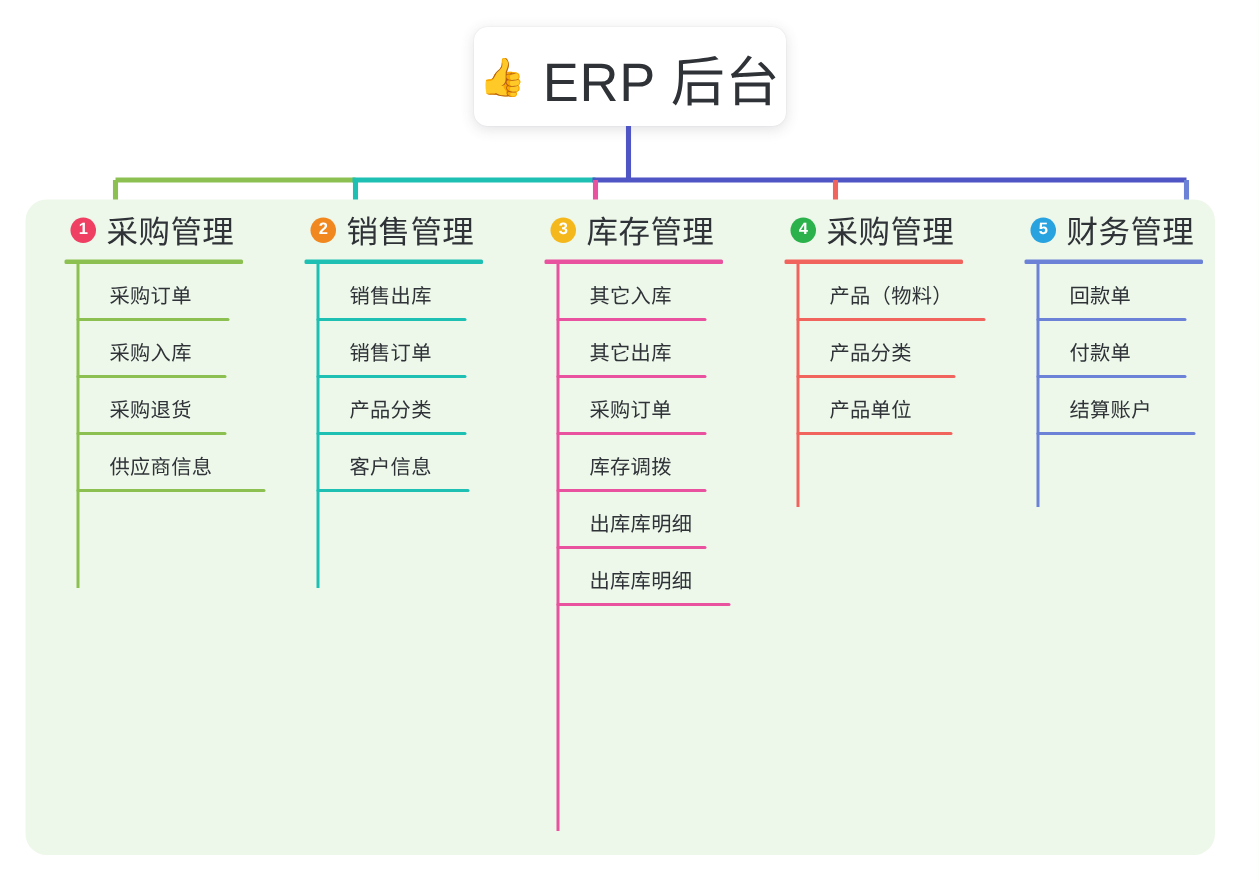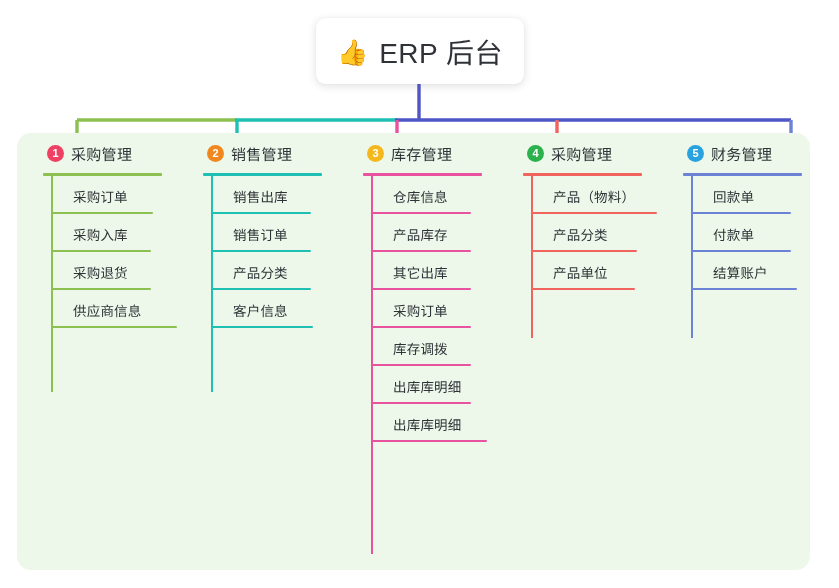--- a/index.html
+++ b/index.html
@@ -37,21 +37,21 @@
     align-items: center;
     gap: 11px;
   }
   #root-card .thumb {
     font-size: 25px;
     line-height: 1;
     display: inline-block;
     transform: translateY(1px);
   }
   #root-card .root-label {
-    font-size: 28px;
+    font-size: 36px;
     color: #2f3338;
     letter-spacing: 0.5px;
     white-space: nowrap;
   }
 
   
   #connectors {
     position: absolute;
     left: 0;
     top: 0;
@@ -97,21 +97,21 @@
     height: 17px;
     border-radius: 50%;
     color: #ffffff;
     font-size: 11px;
     line-height: 17px;
     text-align: center;
     font-weight: bold;
     flex: 0 0 auto;
   }
   .col-title {
-    font-size: 15px;
+    font-size: 21px;
     color: #2f3338;
     white-space: nowrap;
     letter-spacing: 0.3px;
   }
   .head-rule {
     position: absolute;
     left: 0;
     top: 40px;
     width: 119px;
     height: 3px;
@@ -228,25 +228,21 @@
       </div>
       <div class="column col-2">
         <div class="col-head">
           <span class="badge" style="background: rgb(245, 184, 28);">3</span>
           <span class="col-title">库存管理</span>
         </div>
         <div class="head-rule" style="background: rgb(232, 82, 158);"></div>
         <div class="col-body">
           <div class="stem" style="background: rgb(232, 82, 158); height: 378px;"></div>
           <div class="item">
-            <span class="item-label">仓库信息</span>
-            <div class="item-rule" style="background: rgb(232, 82, 158); width: 100px;"></div>
-          </div>
-          <div class="item">
-            <span class="item-label">产品库存</span>
+            <span class="item-label">其它入库</span>
             <div class="item-rule" style="background: rgb(232, 82, 158); width: 100px;"></div>
           </div>
           <div class="item">
             <span class="item-label">其它出库</span>
             <div class="item-rule" style="background: rgb(232, 82, 158); width: 100px;"></div>
           </div>
           <div class="item">
             <span class="item-label">采购订单</span>
             <div class="item-rule" style="background: rgb(232, 82, 158); width: 100px;"></div>
           </div>

